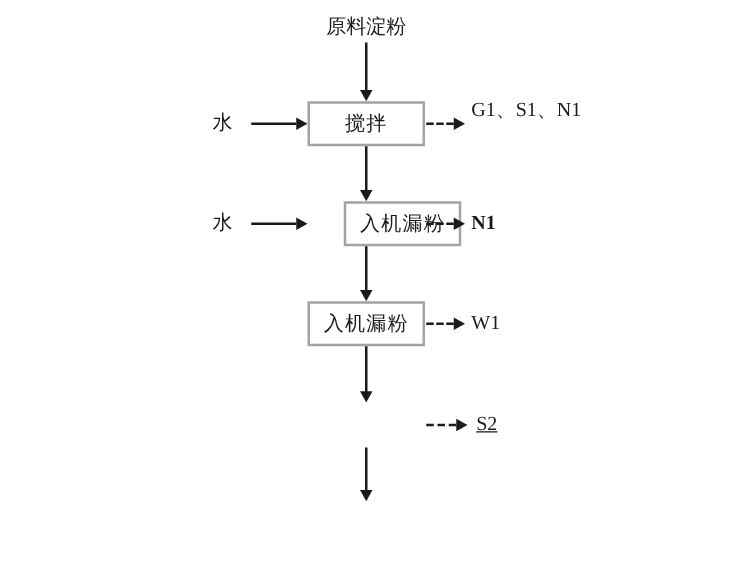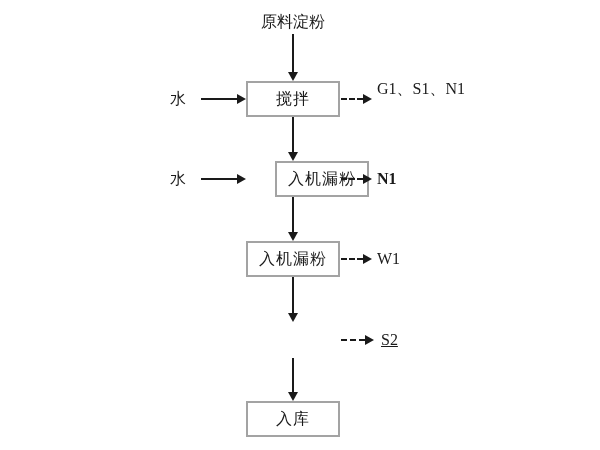--- a/index.html
+++ b/index.html
@@ -121,17 +121,14 @@
   <div class="head-down" style="top:313px;"></div>
 
 
   <div class="dashline" style="left:341px; top:339px; width:24px;"></div>
   <div class="head-right" style="left:365px; top:335px;"></div>
   <div class="label" style="left:381px; top:331px;text-decoration:underline;">S2</div>
 
   <div class="vline" style="top:358px; height:35px;"></div>
   <div class="head-down" style="top:392px;"></div>
 
-  <div class="node" style="left:246px; top:401px;">
-    <span>入库</span>
-  </div>
 
 </div>
 
 </body></html>

